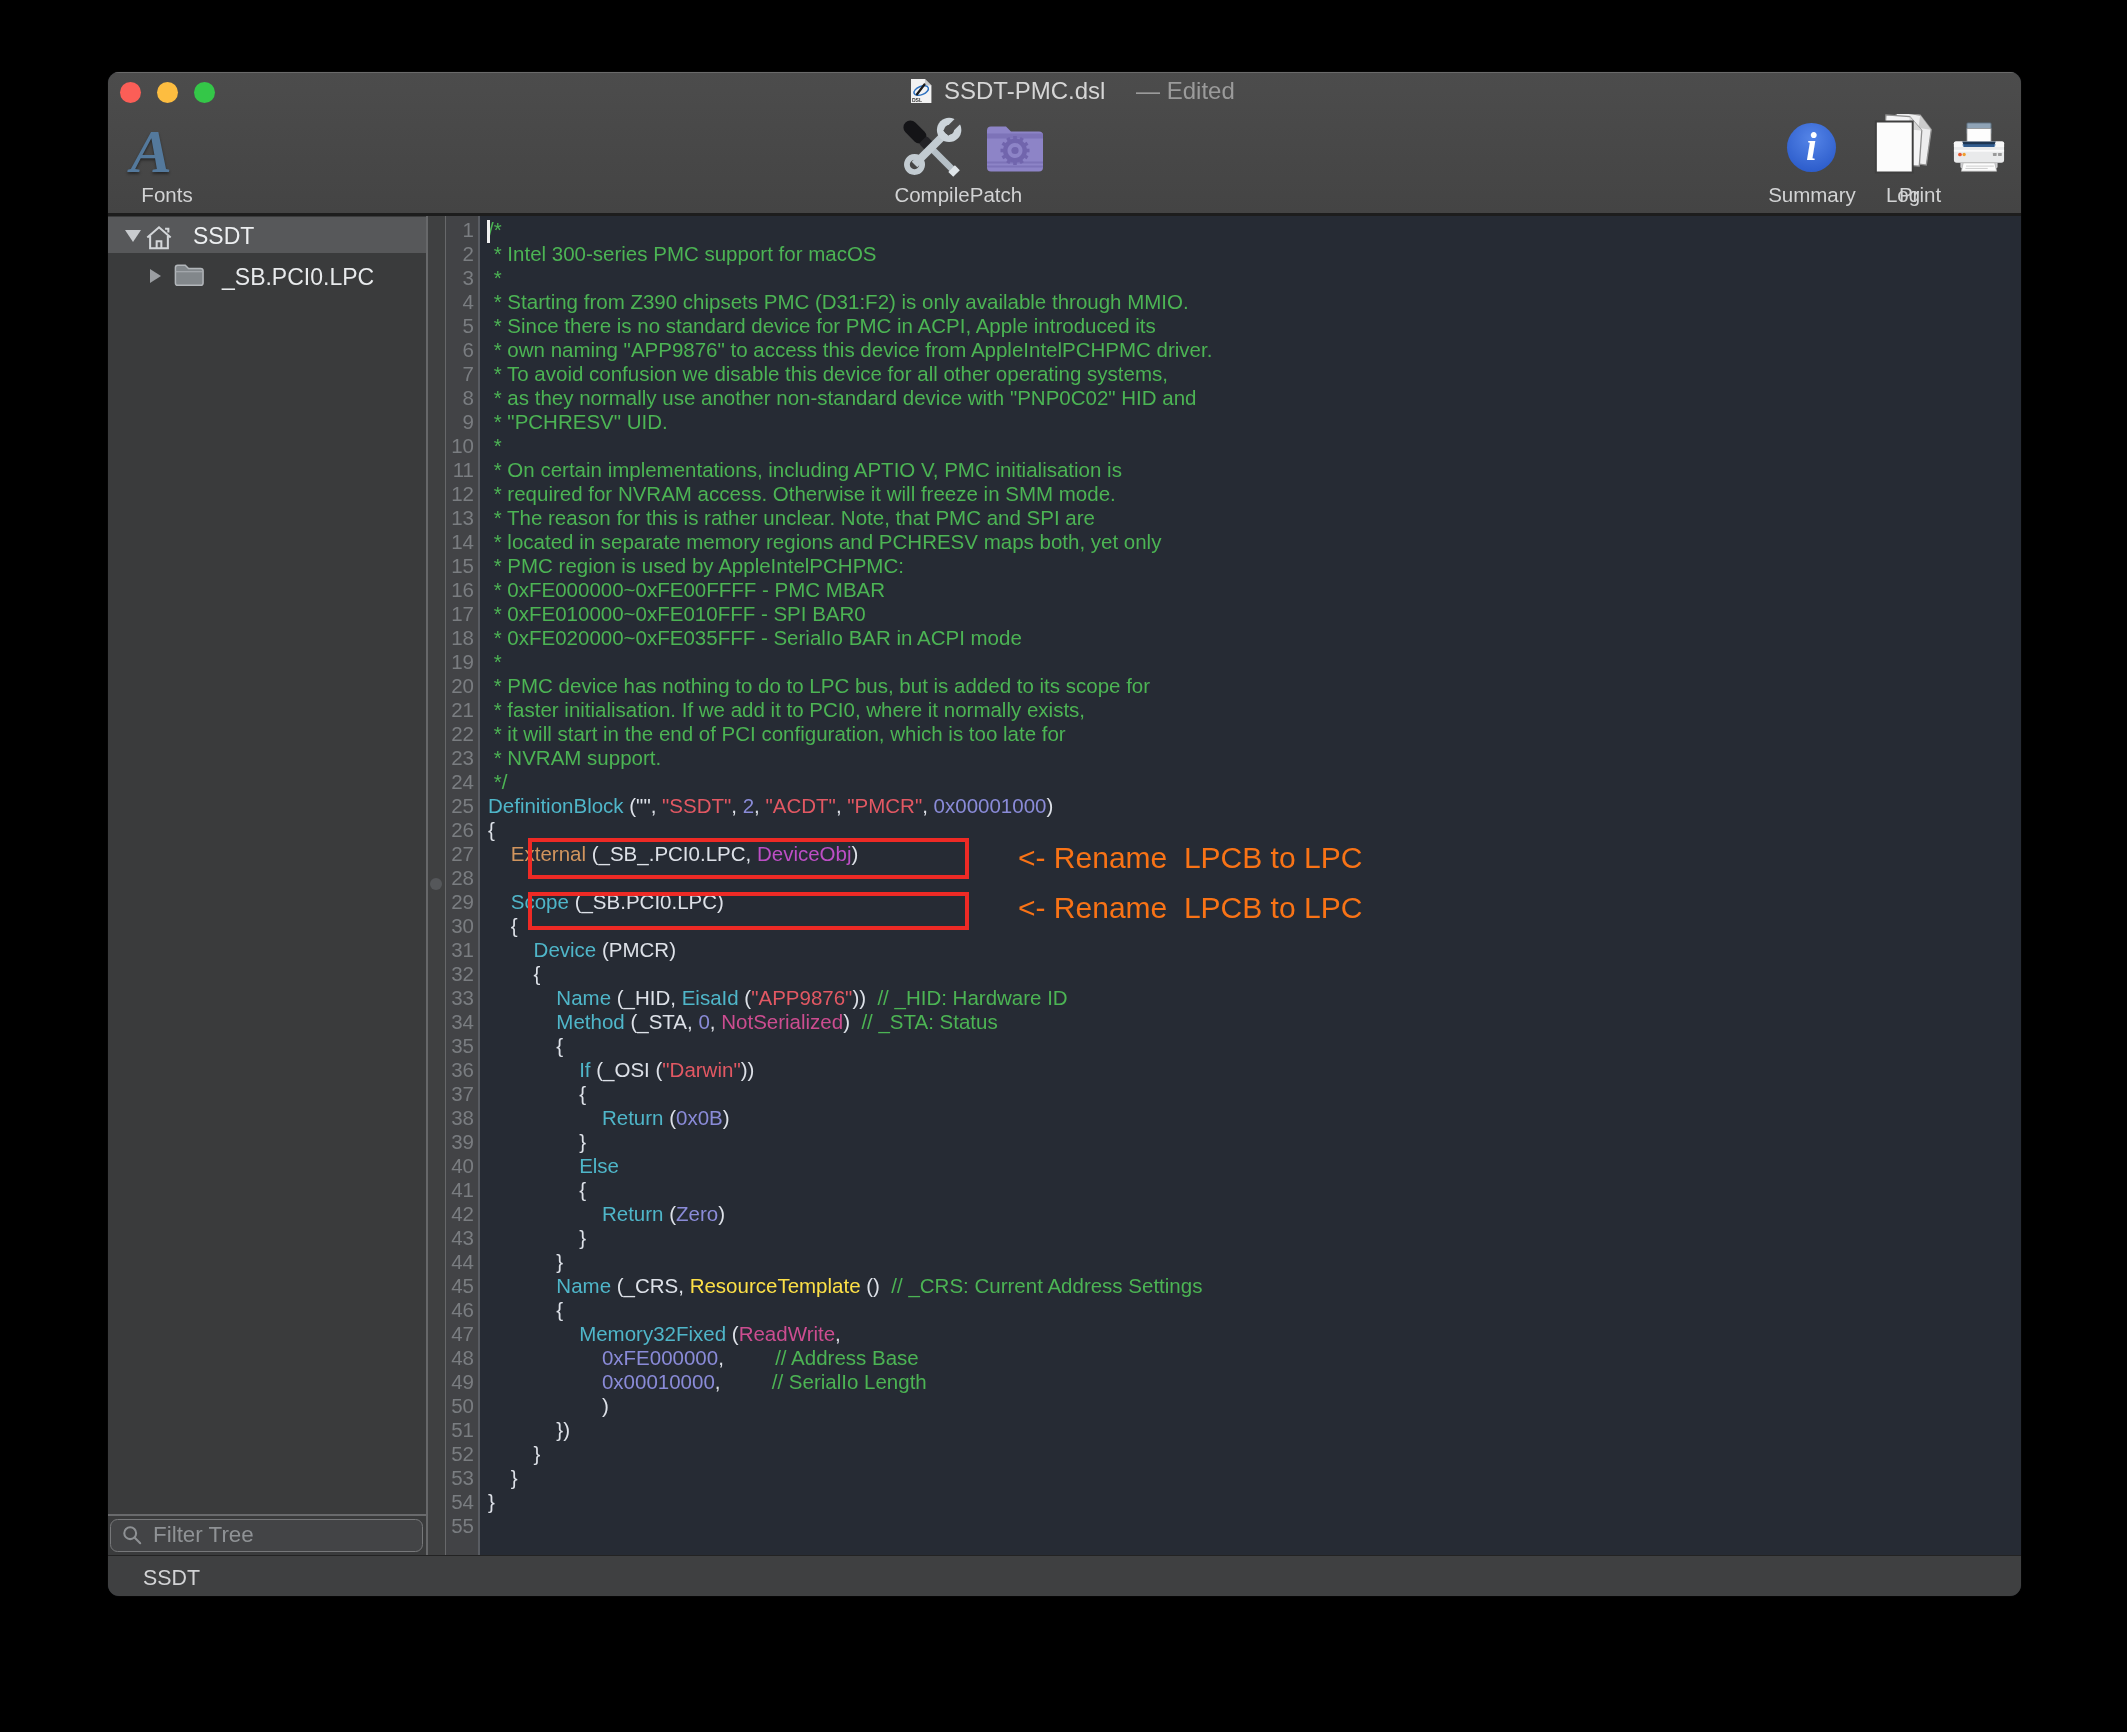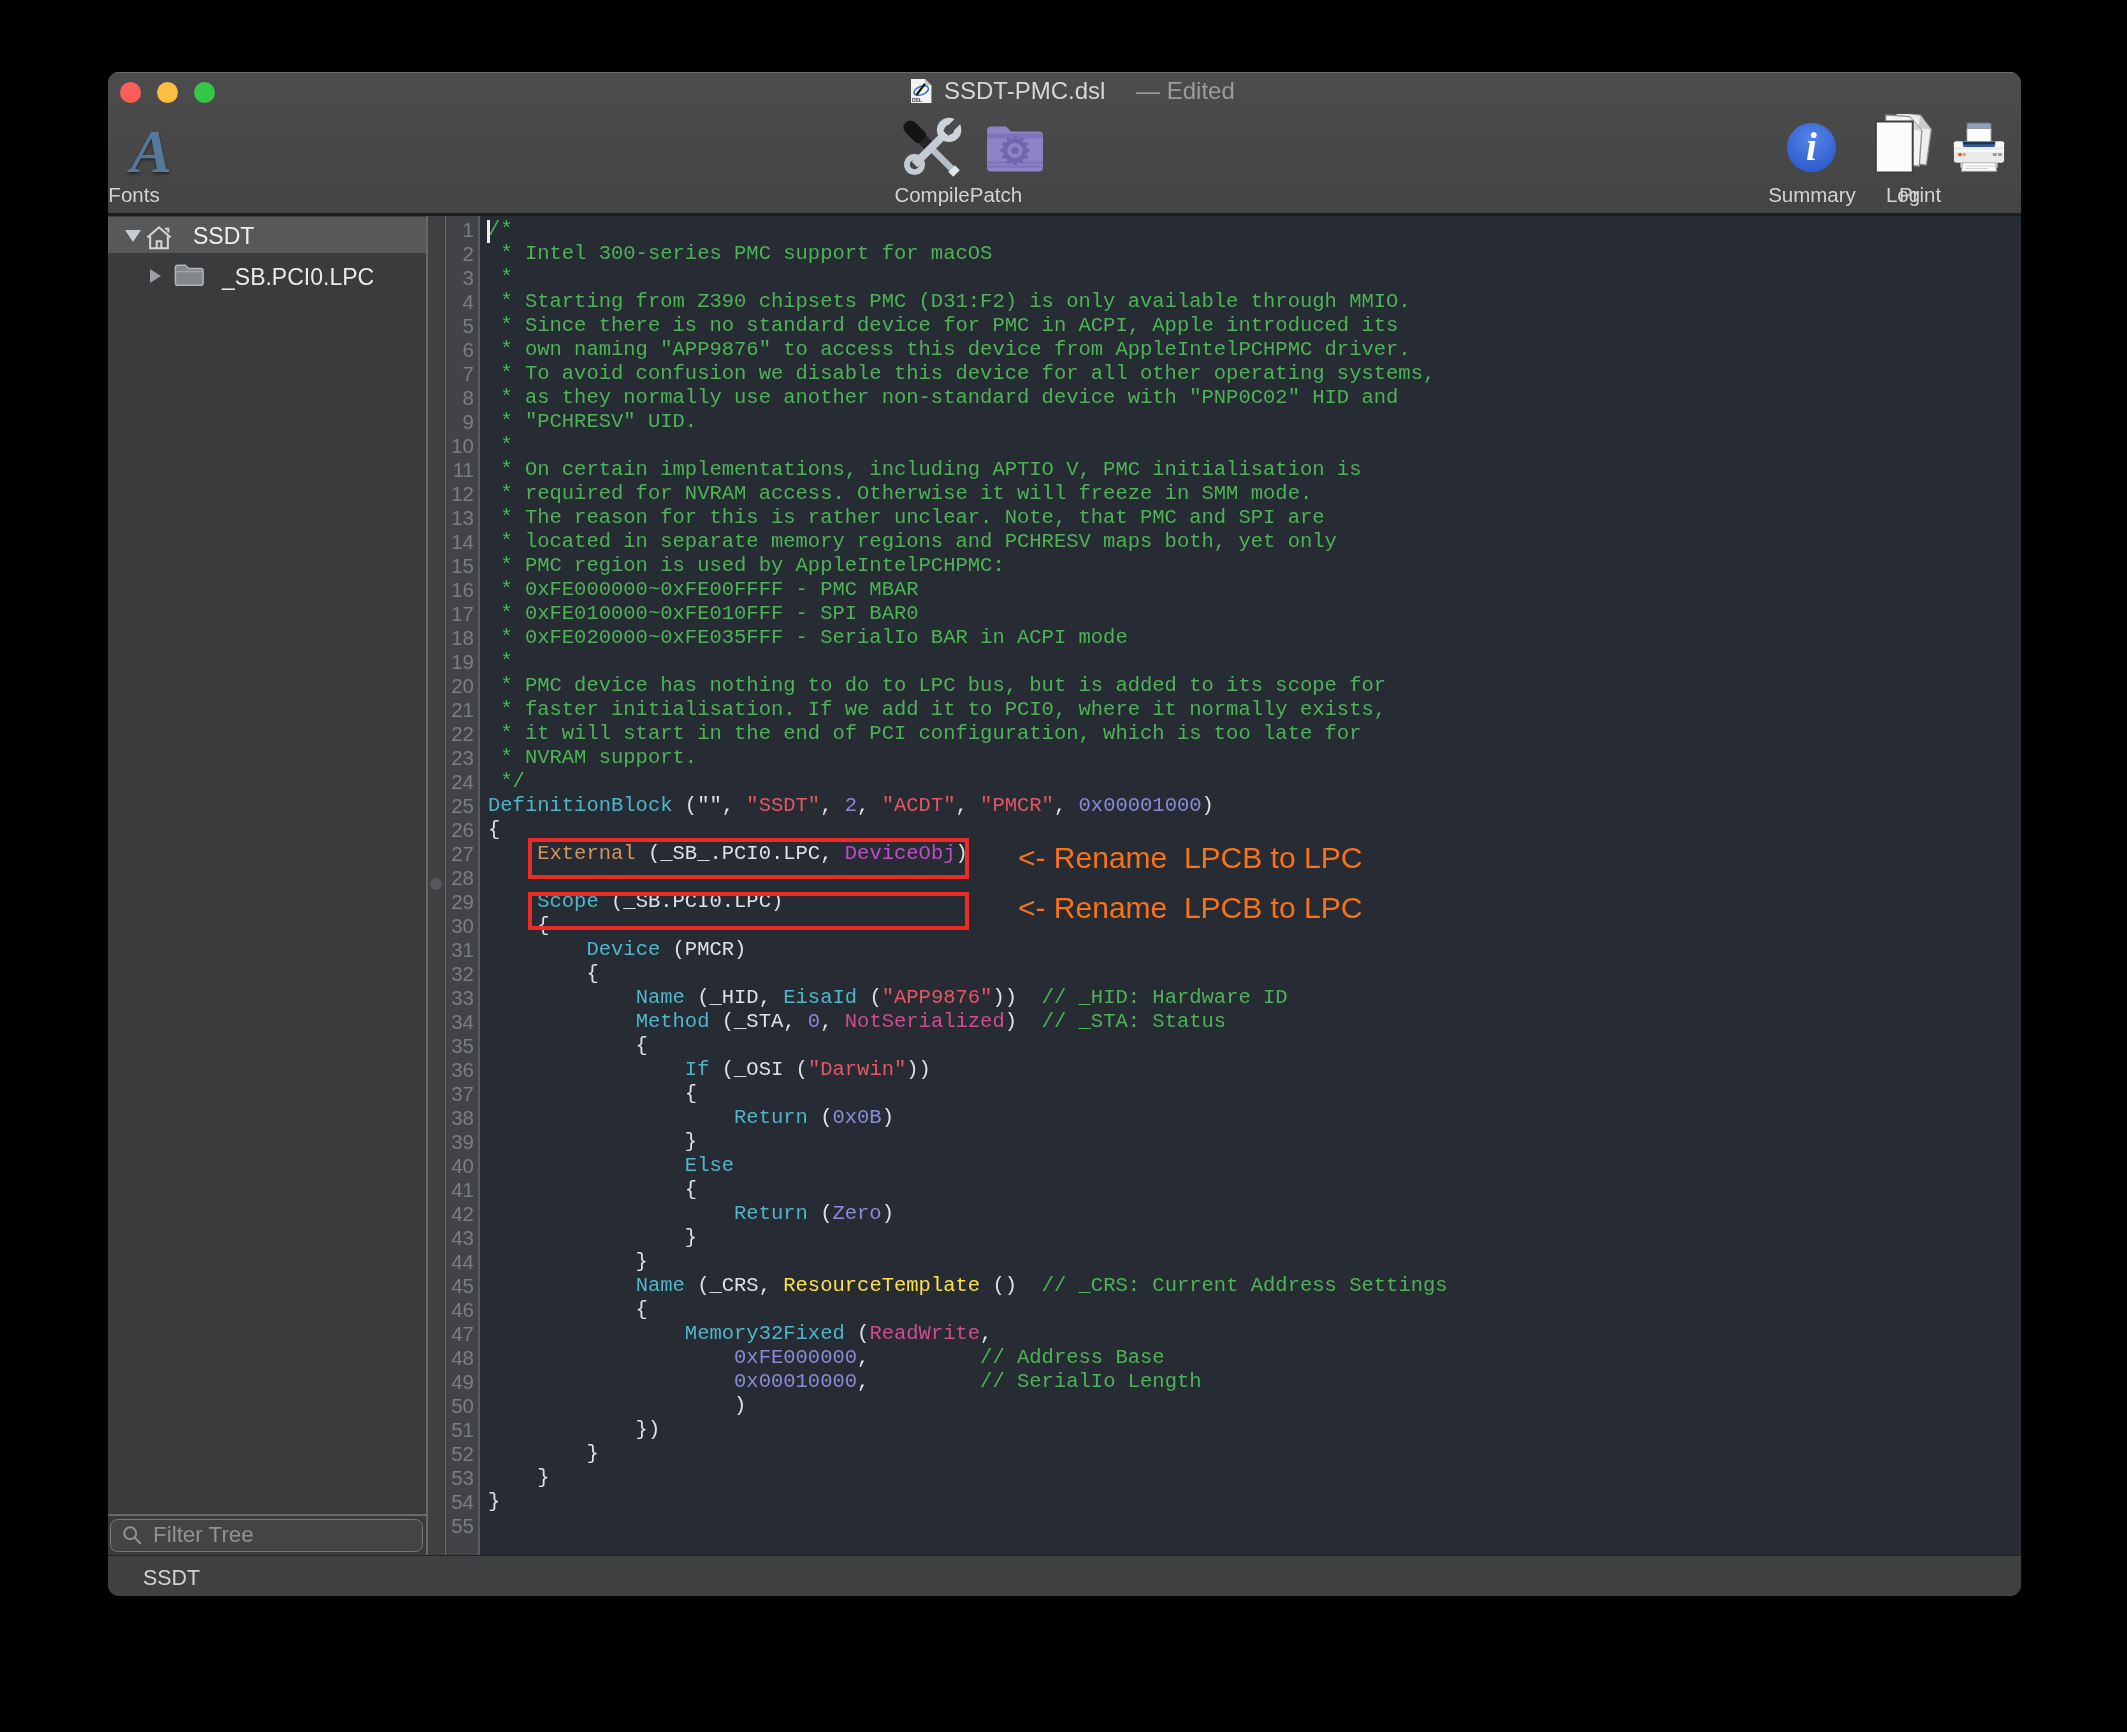--- a/index.html
+++ b/index.html
@@ -14,21 +14,21 @@
 .ticon{position:absolute;}
 
 #sidebar{position:absolute;left:0;top:144px;width:318px;height:1339px;background:#3a3b3c;}
 #vline1{position:absolute;left:318px;top:144px;width:1.9px;height:1339px;background:#67686a;}
 #strip{position:absolute;left:320px;top:144px;width:17px;height:1339px;background:#3f4041;}
 #vline2{position:absolute;left:337px;top:144px;width:1.9px;height:1339px;background:#67686a;}
 #gutter{position:absolute;left:338px;top:144px;width:32px;height:1339px;background:#424346;}
 #vline3{position:absolute;left:370px;top:144px;width:1.9px;height:1339px;background:#595c62;}
 #dot{position:absolute;left:322px;top:806px;width:12px;height:12px;border-radius:50%;background:#55575a;}
 #gutnum{position:absolute;left:282px;top:146px;width:84px;text-align:right;font-size:20.5px;line-height:24px;color:#7a7d81;font-family:"Liberation Sans",sans-serif;margin:0;}
-#code{position:absolute;left:380px;top:146px;font-family:Liberation Mono, monospace;font-size:20.5px;line-height:24px;color:#dde1e8;margin:0;white-space:pre;}
+#code{position:absolute;left:380px;top:146px;font-family:Liberation Sans, sans-serif;font-size:20.5px;line-height:24px;color:#dde1e8;margin:0;white-space:pre;}
 #code i{font-style:normal;}
 .c{color:#4cb454;}.k{color:#4fb6c9;}.s{color:#e25863;}.n{color:#8a8bd8;}
 .o{color:#d1955e;}.m{color:#bd4ec5;}.p{color:#cc4d90;}.r{color:#fde047;}
 #caret{position:absolute;left:-0.9px;top:1.9px;width:2.8px;height:23px;background:#f0f0f0;}
 
 #row1{position:absolute;left:0;top:145px;width:318px;height:36px;background:#57585a;}
 #tri1{position:absolute;left:17px;top:158px;width:0;height:0;border-left:8.9px solid transparent;border-right:8.9px solid transparent;border-top:12px solid #c9cccf;}
 #ssdt{position:absolute;left:85px;top:151px;font-size:23px;line-height:27px;color:#edeff1;}
 #tri2{position:absolute;left:42px;top:197px;width:0;height:0;border-top:7.5px solid transparent;border-bottom:7.5px solid transparent;border-left:11.7px solid #9b9ea2;}
 #lpc{position:absolute;left:114px;top:192px;font-size:23px;line-height:27px;color:#e8eaec;}
@@ -56,21 +56,21 @@
       <div class="tl" id="tl3"></div>
     <svg class="ticon" style="left:802px;top:5.6px" width="22.4" height="26" viewBox="0 0 24 28">
 <path d="M1 1 h15 l7 7 v19 h-22 z" fill="#f2f2f2"></path>
 <path d="M16 1 l7 7 h-7 z" fill="#c9c9c9"></path>
 <ellipse cx="12" cy="13.5" rx="8.2" ry="4.4" fill="none" stroke="#2f72c0" stroke-width="1.6" transform="rotate(-22 12 13.5)"></ellipse>
 <path d="M7.5 17.5 L15.5 7" stroke="#1a1a1a" stroke-width="2.4" stroke-linecap="round"></path>
 <text x="7.5" y="25.5" font-size="5.5" font-weight="bold" fill="#333" text-anchor="middle" font-family="Liberation Sans">DSL</text>
 </svg>
     <div id="title">SSDT-PMC.dsl <i>— Edited</i></div>
     <div id="fontsA">A</div>
-    <div class="tlabel" style="left:26px">Fonts</div>
+    <div class="tlabel" style="left:59px">Fonts</div>
     <svg class="ticon" style="left:792px;top:45px" width="62" height="62" viewBox="0 0 66 66">
 <g transform="translate(33,33) rotate(45) scale(1.24)">
 <rect x="0" y="-2.8" width="26" height="5.6" fill="#b5bfc6"></rect>
 <path d="M25 -4 h6 v8 h-6 z" fill="#dfe5e9"></path>
 <rect x="-31" y="-6" width="23" height="12" rx="6" fill="#141417"></rect>
 <rect x="-10" y="-4.8" width="11" height="9.6" rx="2" fill="#232327"></rect>
 </g>
 <g transform="translate(33,33) rotate(-45) scale(1.24)">
 <rect x="-20" y="-3.4" width="40" height="6.8" fill="#c2cbd1"></rect>
 <path d="M-20 -9 a9 9 0 1 0 0.01 0 z M-20 -4 a4 4 0 1 1 -0.01 0 z" fill="#c2cbd1" fill-rule="evenodd"></path>

